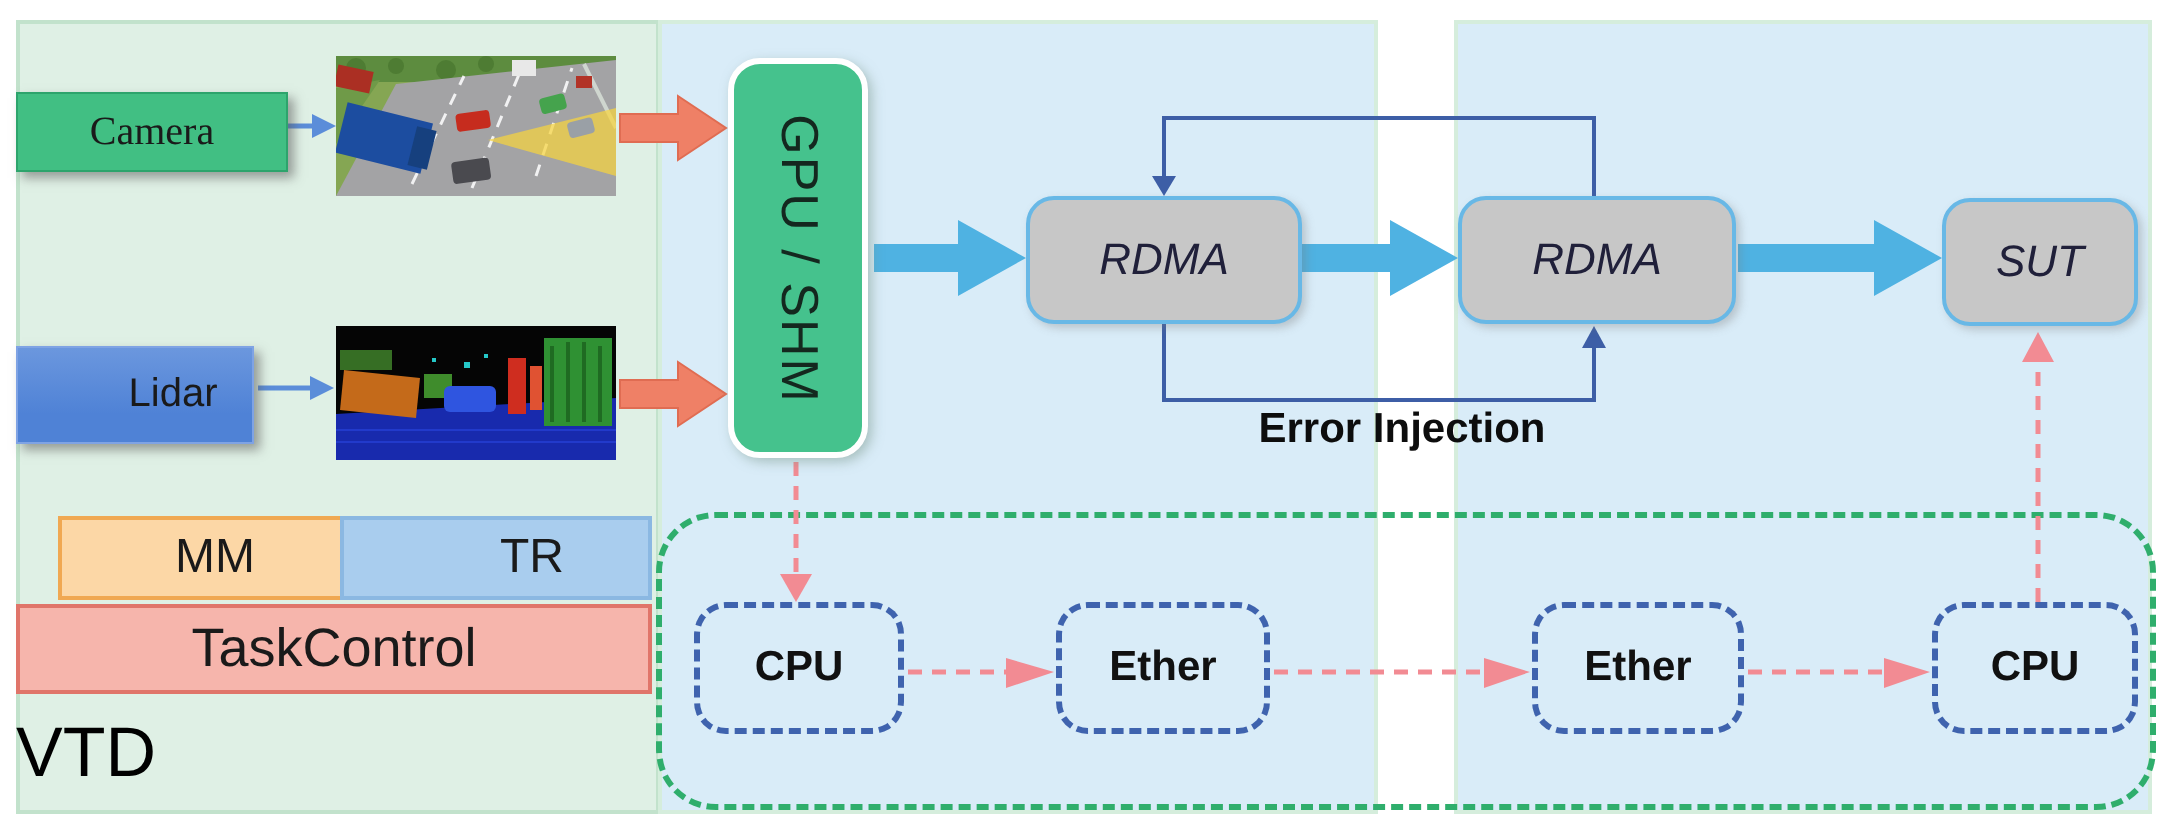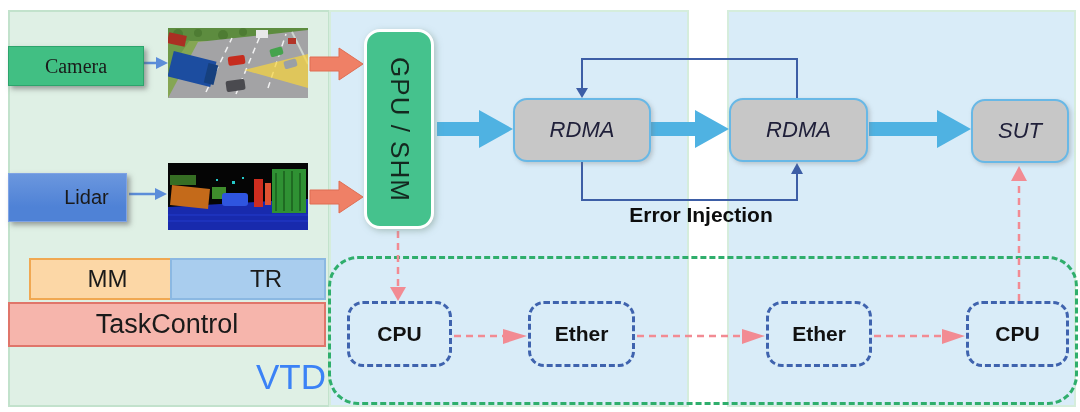--- a/index.html
+++ b/index.html
@@ -16,21 +16,21 @@
   
   .node{position:absolute;display:flex;align-items:center;justify-content:center;
         box-sizing:border-box;z-index:4;color:var(--text-dark);}
   .btn-camera{background:var(--camera-green);border:1px solid #2da46c;
         box-shadow:3px 3px 5px rgba(90,90,90,.55);font-size:20px;}
   .btn-lidar{background:linear-gradient(180deg,#6b97de 0%,var(--lidar-blue) 70%);
         border:1px solid #7fa3e4;box-shadow:3px 3px 5px rgba(90,90,90,.55);font-size:20px;}
   .mm{background:var(--mm-fill);border:2px solid var(--mm-border);font-size:24px;}
   .tr{background:var(--tr-fill);border:2px solid var(--tr-border);font-size:24px;padding-left:36px;}
   .task{background:var(--task-fill);border:2px solid var(--task-border);font-size:27px;}
-  .vtd-label{font-size:35px;justify-content:flex-end;color:#3b82f6;}
+  .vtd-label{font-size:35px;justify-content:flex-start;color:#000000;}
   .gpu{background:var(--gpu-green);border:3px solid #fff;border-radius:16px;
        box-shadow:2px 2px 6px rgba(120,150,135,.5);}
   .gpu span{transform:rotate(90deg);white-space:nowrap;font-size:26px;letter-spacing:1px;color:#14281f;}
   .gray-box{background:var(--gray-fill);border:2.5px solid var(--gray-border);border-radius:14px;
        font-size:22px;color:#20203a;box-shadow:2px 2px 4px rgba(120,120,120,.35);font-style:italic;}
   .dash-node{border:3px dashed var(--dash-navy);border-radius:16px;background:transparent;
        font-weight:bold;font-size:21px;color:#111;}
   .flow-label{position:absolute;z-index:5;font-weight:bold;font-size:21px;color:#0d0d0d;
        text-align:center;}
   .trad-caption{position:absolute;z-index:5;font-weight:bold;font-size:19px;color:#0d0d0d;white-space:nowrap;}

